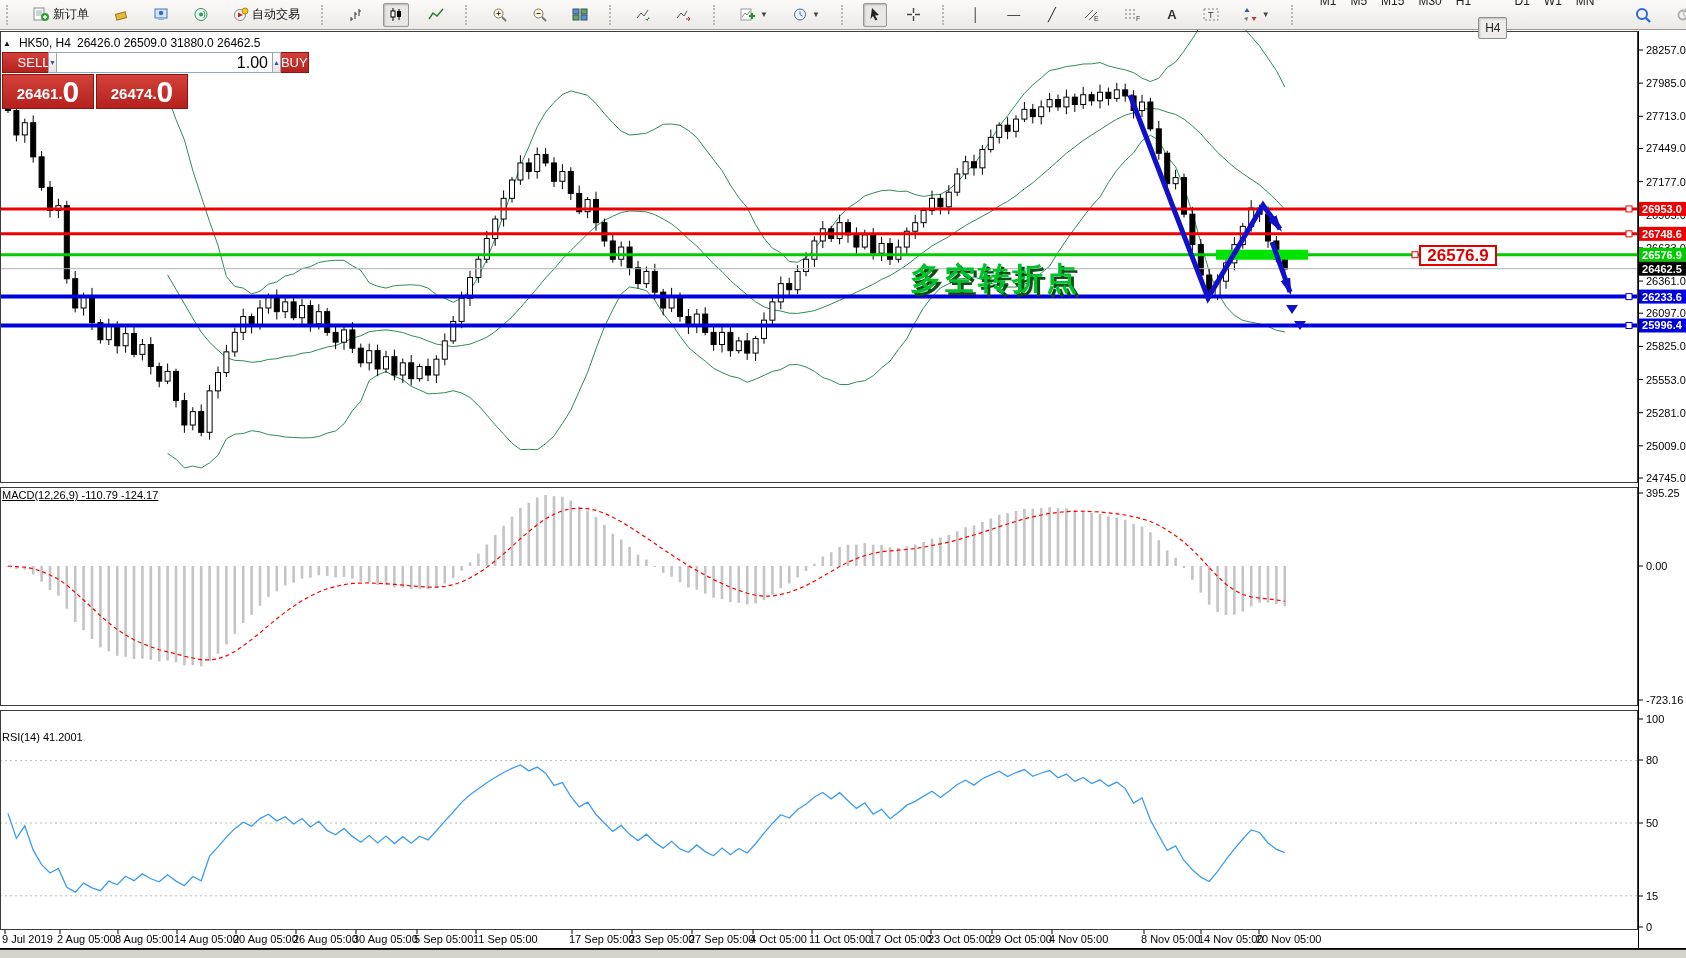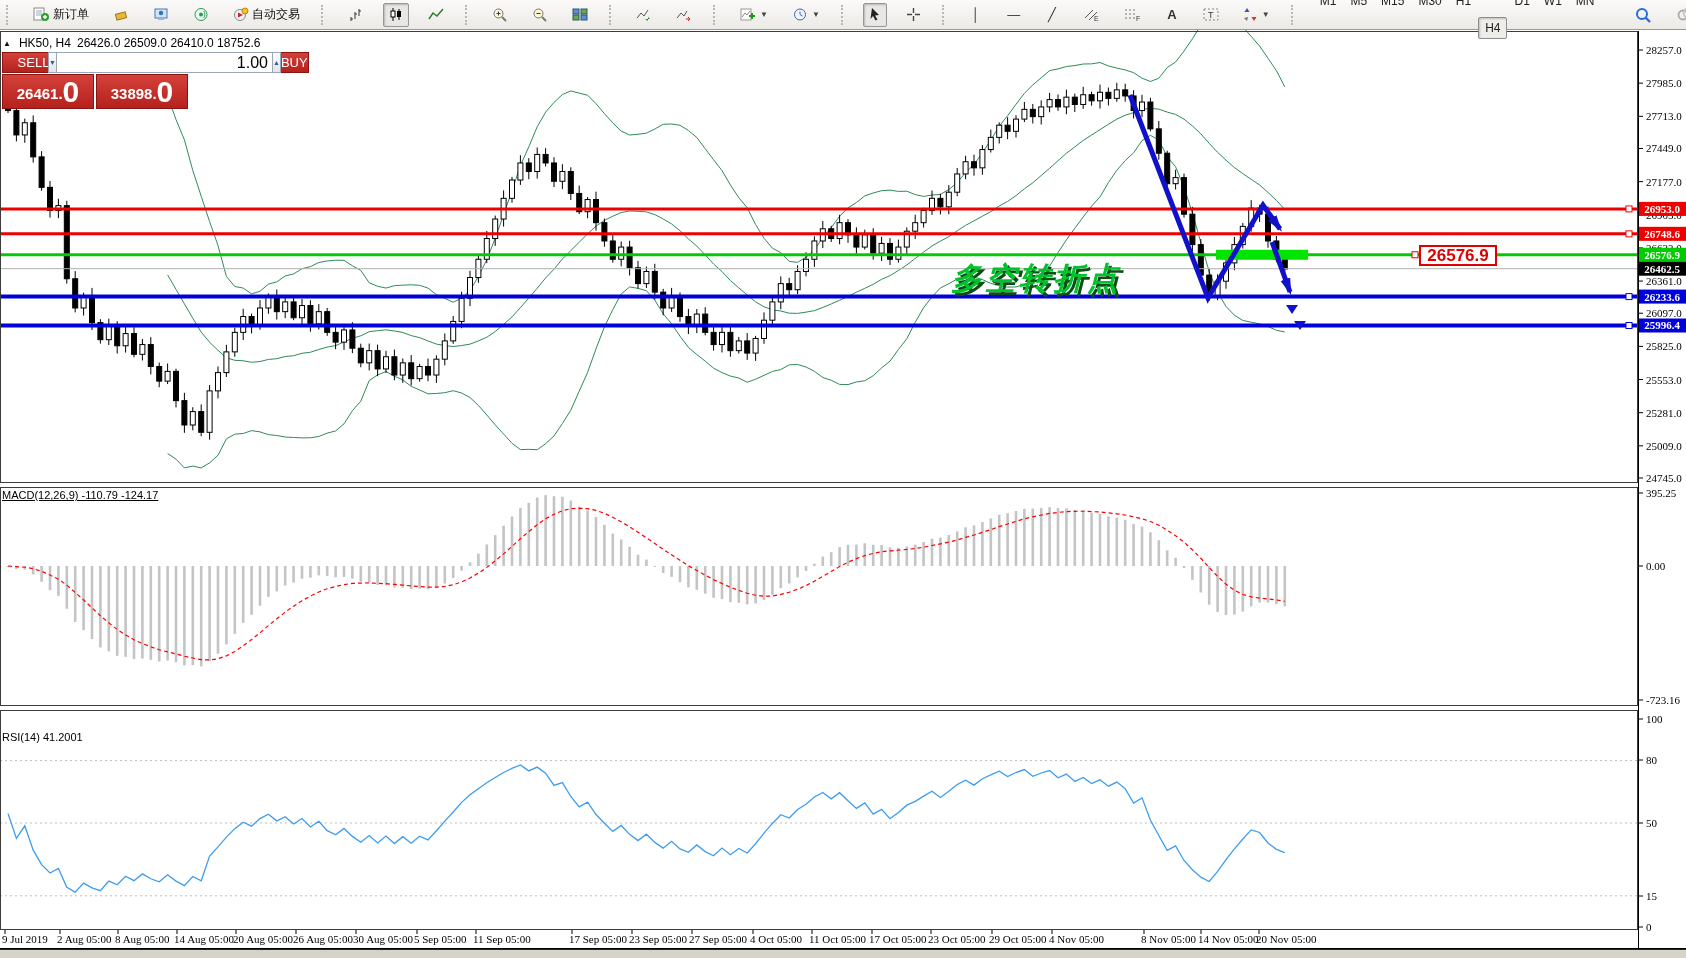--- a/index.html
+++ b/index.html
@@ -21,21 +21,21 @@
   }
   .tbtn.pressed { background:#e9e7e3; border:1px solid #979797; box-shadow:inset 1px 1px 2px rgba(0,0,0,.22); }
   .caret { font-size:8px; color:#444; margin-left:1px; }
   .grip { width:4px; height:20px; border-left:2px dotted #b8b8b8; margin:0 4px 0 2px; flex:0 0 auto; }
   .glyph { font-size:13px; color:#333; }
   .tf-btn { height:22px; padding:0 6px; font-size:12px; color:#222; border:1px solid transparent; border-radius:2px; display:flex; align-items:center; }
   .tf-btn.active { background:#efede9; border-color:#8f8f8f; box-shadow:inset 1px 1px 2px rgba(0,0,0,.2);margin-top:27px; }
   .toolbar .spacer { flex:1 1 auto; }
   .tbtn svg { display:block; }
   
-  #chart-area { position:absolute; inset:0; z-index:1;font-family:Liberation Serif, serif; }
+  #chart-area { position:absolute; inset:0; z-index:1; }
   #chart-svg { position:absolute; top:0; left:0; }
   .symbol-line { position:absolute; left:3px; top:36px; z-index:6; font-size:12px; color:#000; display:flex; align-items:center; gap:6px; }
   .symbol-line .tri { font-size:8px; margin-right:2px; color:#111; }
   .trade { position:absolute; left:2px; top:52px; width:186px; z-index:6; font-family:"Liberation Sans",sans-serif; }
   .trade .row1 { display:flex; height:21px; }
   .redbtn { background:linear-gradient(#d4403a,#b5211c); color:#fff; font-size:13px; display:flex; align-items:center; justify-content:center; border:1px solid #8c1410; }
   .sellbtn { width:46px; border-right:none;padding-left:16px; }
   .buybtn  { width:40px; border-left:none; }
   .vol-btn { width:15px; background:linear-gradient(#fdfdfd,#e4e4e4); border:1px solid #9aa7b8; color:#3355aa; font-size:7px; display:flex; align-items:center; justify-content:center; }
   .vol-field { flex:1; border:1px solid #9aa7b8; border-left:none; border-right:none; font-size:16px; text-align:right; padding:0 4px; color:#000; font-family:"Liberation Sans",sans-serif; }
@@ -923,21 +923,21 @@
         <text x="1198" y="943">14 Nov 05:00</text>
         <line x1="1259" y1="930" x2="1259" y2="934" stroke="#000"></line>
         <text x="1256" y="943">20 Nov 05:00</text>
       </g>
     </svg>
 </div>
 
 <div class="symbol-line">
   <span class="tri">▲</span>
   <span>HK50, H4</span>
-  <span>26426.0 26509.0 26410.0 18752.6</span>
+  <span>26426.0 26509.0 31880.0 26462.5</span>
 </div>
 
 <div class="trade">
   <div class="row1">
     <div class="redbtn sellbtn">SELL</div>
     <div class="vol-btn">
         <span>▼</span>
       </div>
     <input class="vol-field" readonly="" value="1.00" style="">
     <div class="vol-btn">
@@ -945,24 +945,24 @@
       </div>
     <div class="redbtn buybtn">BUY</div>
   </div>
   <div class="row2">
     <div class="redbtn bigprice">
       <span class="bp-main">26461</span>
         <span class="bp-dot">.</span>
         <span class="bp-big">0</span>
     </div>
     <div class="redbtn bigprice">
-      <span class="bp-main">33898</span>
+      <span class="bp-main">26474</span>
         <span class="bp-dot">.</span>
         <span class="bp-big">0</span>
     </div>
   </div>
 </div>
 
 <div class="macd-label">MACD(12,26,9) -110.79 -124.17</div>
 <div class="rsi-label">RSI(14) 41.2001</div>
 <div class="callout" id="price-callout" style="left: 1419px; top: 245px;">26576.9</div>
-<div class="cn-note" id="cn-note" style="left: 951px; top: 258px; font-style: italic;">多空转折点</div>
+<div class="cn-note" id="cn-note" style="left: 910px; top: 258px;">多空转折点</div>
 <div class="bottombar"></div>
 
 </body></html>

